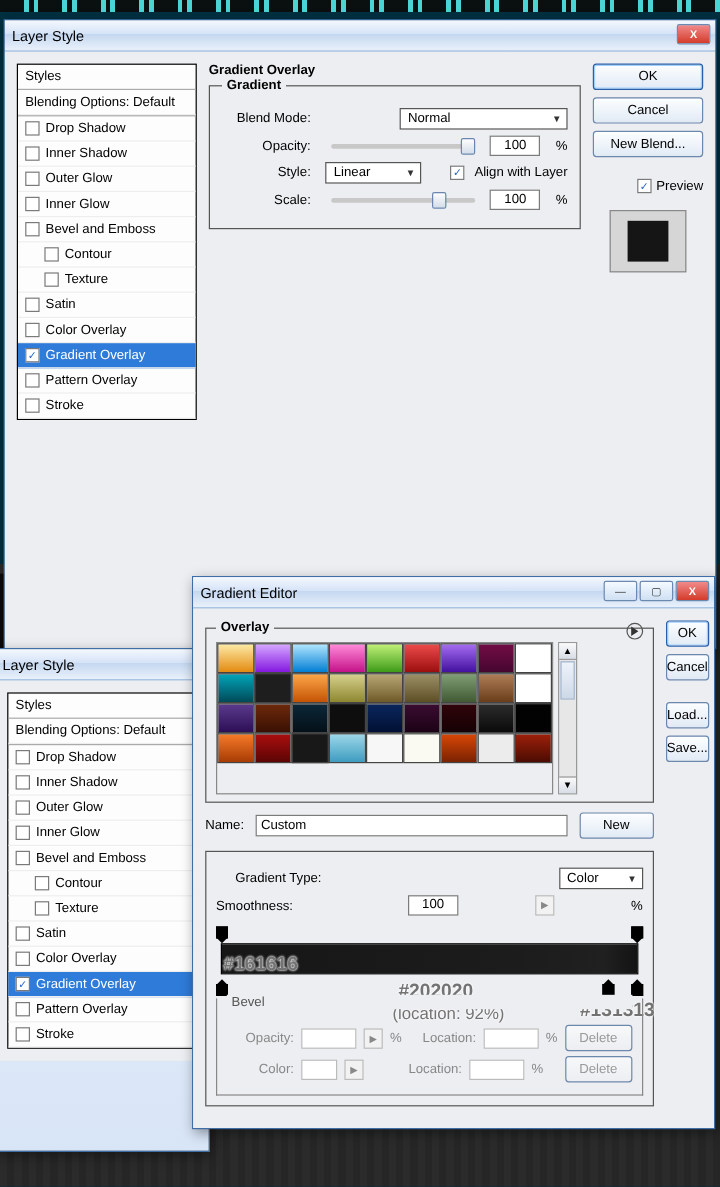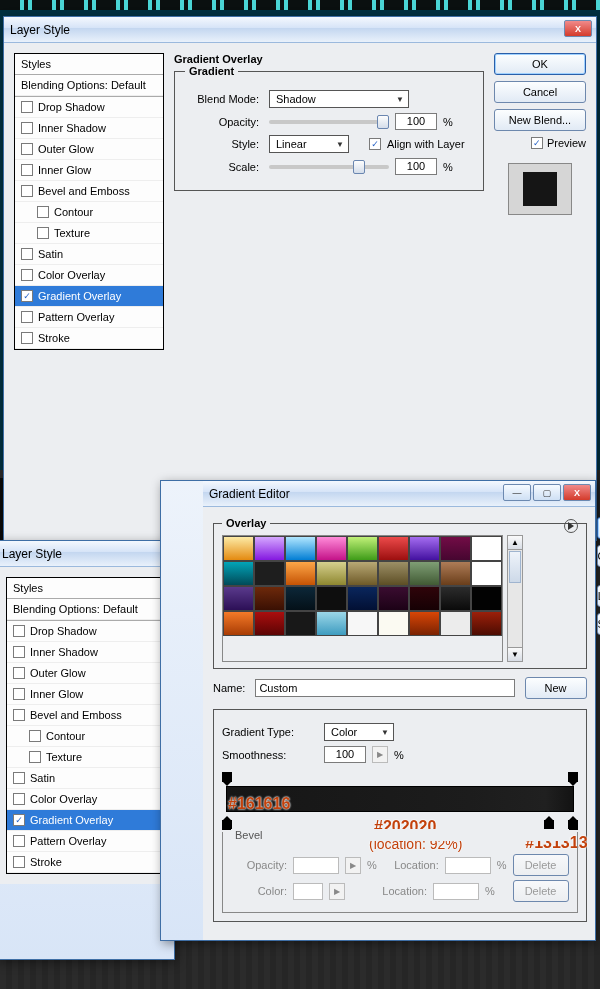--- a/index.html
+++ b/index.html
@@ -68,21 +68,21 @@
   
   .center-panel { flex:1; }
   fieldset.group {
     border: 1px solid #555;
     margin: 0 0 8px;
     padding: 8px 10px 10px;
     font-size: 11px;
     background:#eceef1;
   }
   fieldset.group > legend { padding: 0 4px; font-weight: bold; color: #000; }
-  .row { display:flex; align-items:center; margin:5px 0; gap:6px; }
+  .row { display:flex; align-items:center; margin:5px 0; gap:6px;justify-content:space-between; }
   .row .lbl { width: 78px; text-align:right; padding-right:4px; }
 
   input.field, select.field {
     font: inherit; padding:1px 3px; border:1px solid #7b7b7b;
     background:#fff; height:18px;
   }
   .dropdown { position:relative; display:inline-flex; align-items:center; border:1px solid #555; background:#fff; height:18px; padding:0 4px 0 6px; min-width:90px;}
   .dropdown::after{content:"▼"; font-size:8px; margin-left:auto; color:#333;}
   .slider { flex:1; height:4px; background:#c8c8c8; position:relative; border-radius:2px; }
   .slider .thumb{ position:absolute; top:-5px; width:12px; height:14px; background:linear-gradient(#fdfdfd,#d4ddea); border:1px solid #6a86b0; border-radius:2px; }
@@ -96,21 +96,21 @@
   .angle-dial .dot{position:absolute; left:50%; top:50%; width:3px; height:3px; background:#000; border-radius:50%; transform:translate(-50%,-50%);}
 
   .btns-col { width: 92px; display:flex; flex-direction:column; gap:6px; align-items:stretch;}
   .btn {
     height:22px; border:1px solid #6d88ad; border-radius:3px;
     background: linear-gradient(#fcfeff,#e1eaf5);
     text-align:center; line-height:20px; font-size:11px; cursor:default;
   }
   .btn.primary { border:1px solid #2a5fa9; box-shadow: inset 0 0 0 1px #9fd1ff; }
 
-  .preview-check { display:flex; align-items:center; gap:4px; justify-content:flex-end; margin-top:0; font-size:11px;}
+  .preview-check { display:flex; align-items:center; gap:4px; justify-content:flex-end; margin-top:12px; font-size:11px;}
   .preview-swatch { margin-top:8px; width:64px; height:52px; border:1px solid #888; background:#d6d6d6; display:flex; align-items:center; justify-content:center; align-self:center;}
   .preview-swatch .inner{ width:34px; height:34px; background:#151515;}
 
   
   .win2 .win-body{ padding:10px 0 10px 10px; }
   .presets-grid { display:inline-block; vertical-align: top; border:1px solid #888; }
   .prow{ display:flex;}
   .pcell{ width:31px; height:25px; border:1px solid #444; }
   .scrollbar{ display:inline-block; width:16px; height:127px; background:#e7e7e7; border:1px solid #999; margin-left:4px; position:relative;}
   .scrollbar .arrow{height:14px; background:linear-gradient(#fafafa,#d8dde6); border-bottom:1px solid #999; text-align:center; font-size:8px; line-height:14px;}
@@ -123,21 +123,21 @@
   .grad-bar-wrap{ position:relative; padding:18px 4px 20px; }
   .grad-bar{ height:26px; border:1px solid #000; background:linear-gradient(90deg,#161616 0%, #1c1c1c 70%, #202020 92%, #131313 100%);}
   .stop-top, .stop-bot{ position:absolute; width:10px; height:12px; }
   .stop-top{ top:4px; }
   .stop-bot{ bottom:4px; }
   .stop-marker{ width:10px; height:10px; background:#e8e8e8; border:1px solid #000; }
   .stop-marker.filled{ background:#000;}
   .stop-tri-down{ width:0;height:0;border-left:5px solid transparent;border-right:5px solid transparent;border-top:5px solid #000; margin-top:-1px;}
   .stop-tri-up{ width:0;height:0;border-left:5px solid transparent;border-right:5px solid transparent;border-bottom:5px solid #000; margin-bottom:-1px;}
 
-  .annot { position:absolute; font: bold 16px Arial; color:#c2410c; pointer-events:none; text-shadow:0 0 2px #fff,0 0 2px #fff; white-space: nowrap;}
+  .annot { position:absolute; font: bold 16px Arial; color:#737373; pointer-events:none; text-shadow:0 0 2px #fff,0 0 2px #fff; white-space: nowrap;}
   .annot.small{ font-size:14px; font-weight:normal;}
 
   .stops-box { border:1px solid #888; border-top:none; padding:6px 8px; position:relative;}
   .stops-box legend{ padding:0 4px; color:#555; position:relative; top:-9px; background:#eceef1;}
   .stops-row{ display:flex; align-items:center; gap:6px; margin:4px 0;}
   .stops-row .lbl2{ width:56px; text-align:right; color:#888;}
   .disabled-input{ width:46px; height:17px; border:1px solid #bbb; background:#fff;}
   .pctbtn{ width:16px;height:17px; border:1px solid #bbb; background:#f2f2f2; text-align:center; font-size:8px; line-height:15px; color:#888;}
   .btn.disabled{ color:#9a9a9a; background:linear-gradient(#f7f8fa,#eceef1);}
   
@@ -222,21 +222,21 @@
         </div>
     </div>
 
     <div class="center-panel">
       <div style="font-weight:bold; color:#000;">Gradient Overlay</div>
       <fieldset class="group">
         <legend>Gradient</legend>
         <div class="row">
           <span class="lbl">Blend Mode:</span>
           <span class="dropdown" style="min-width:140px;">
-              <span>Shadow</span>
+              <span>Normal</span>
             </span>
         </div>
         <div class="row">
           <span class="lbl">Opacity:</span>
           <div class="slider" style="max-width:120px;">
               <div class="thumb" style="left:calc(100% - 12px);"></div>
             </div>
           <div class="numbox">100</div>
           <span>%</span>
         </div>
@@ -335,21 +335,21 @@
           </div>
           <div class="style-item">
             <span class="cbx"></span>
             <span>Stroke</span>
           </div>
         </div>
     </div>
   </div>
 </div>
 
-<div class="window" style="left:160px; top:480px; width:436px;padding-left:42px;">
+<div class="window" style="left:160px; top:480px; width:436px;">
   <div class="titlebar">
     <span>Gradient Editor</span>
     <div class="titlebtns">
       <div class="tbtn">—</div>
       <div class="tbtn">▢</div>
       <div class="tbtn close">X</div>
     </div>
   </div>
   <div class="win-body" style="flex-direction:row; align-items:flex-start;">
     <div style="flex:1;">
@@ -416,21 +416,21 @@
       </fieldset>
 
       <div class="name-row">
         <span>Name:</span>
         <input class="field" value="Custom" style="">
         <div class="btn" style="width:62px;">New</div>
       </div>
 
       <fieldset class="group" style="padding:8px; position:relative;">
         <div class="row">
-          <span style="width:96px;">Gradient Type:</span>
+          <span style="width:96px;margin-left:16px;">Gradient Type:</span>
           <span class="dropdown" style="min-width:70px;">
               <span>Color</span>
             </span>
         </div>
         <div class="row">
           <span style="width:96px;">Smoothness:</span>
           <div class="numbox">100</div>
           <div class="pctbtn">▶</div>
           <span>%</span>
         </div>

